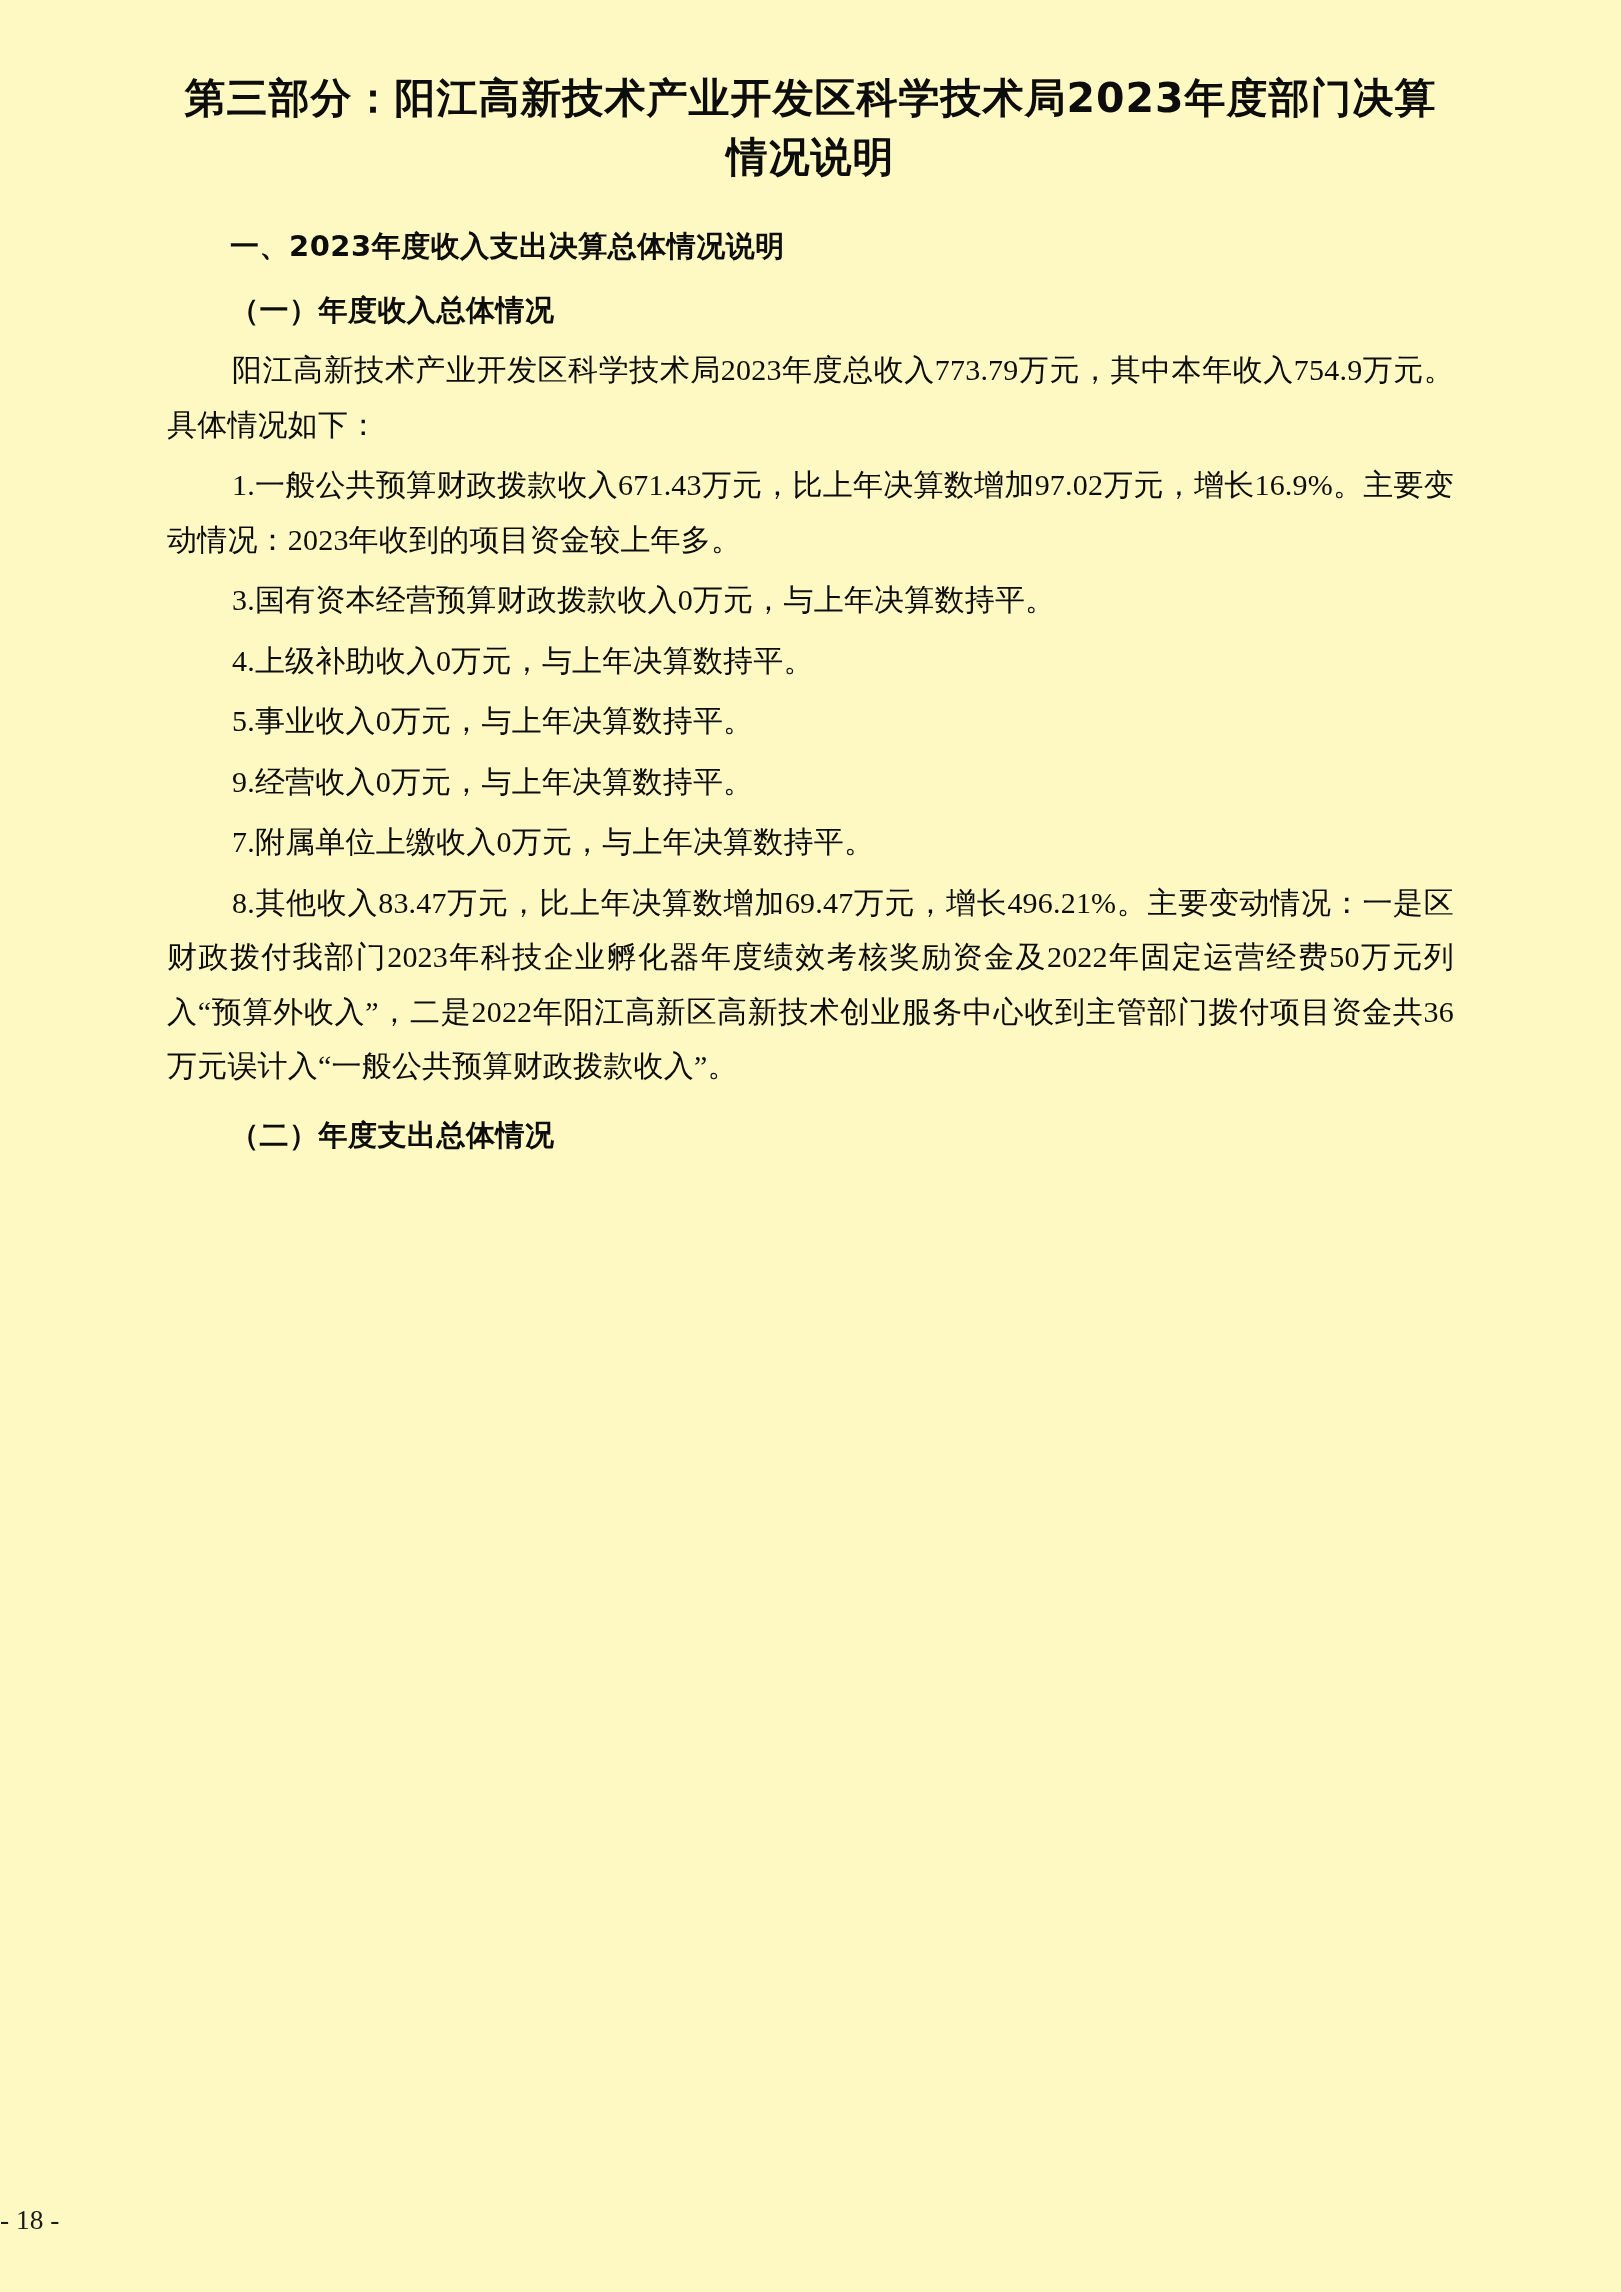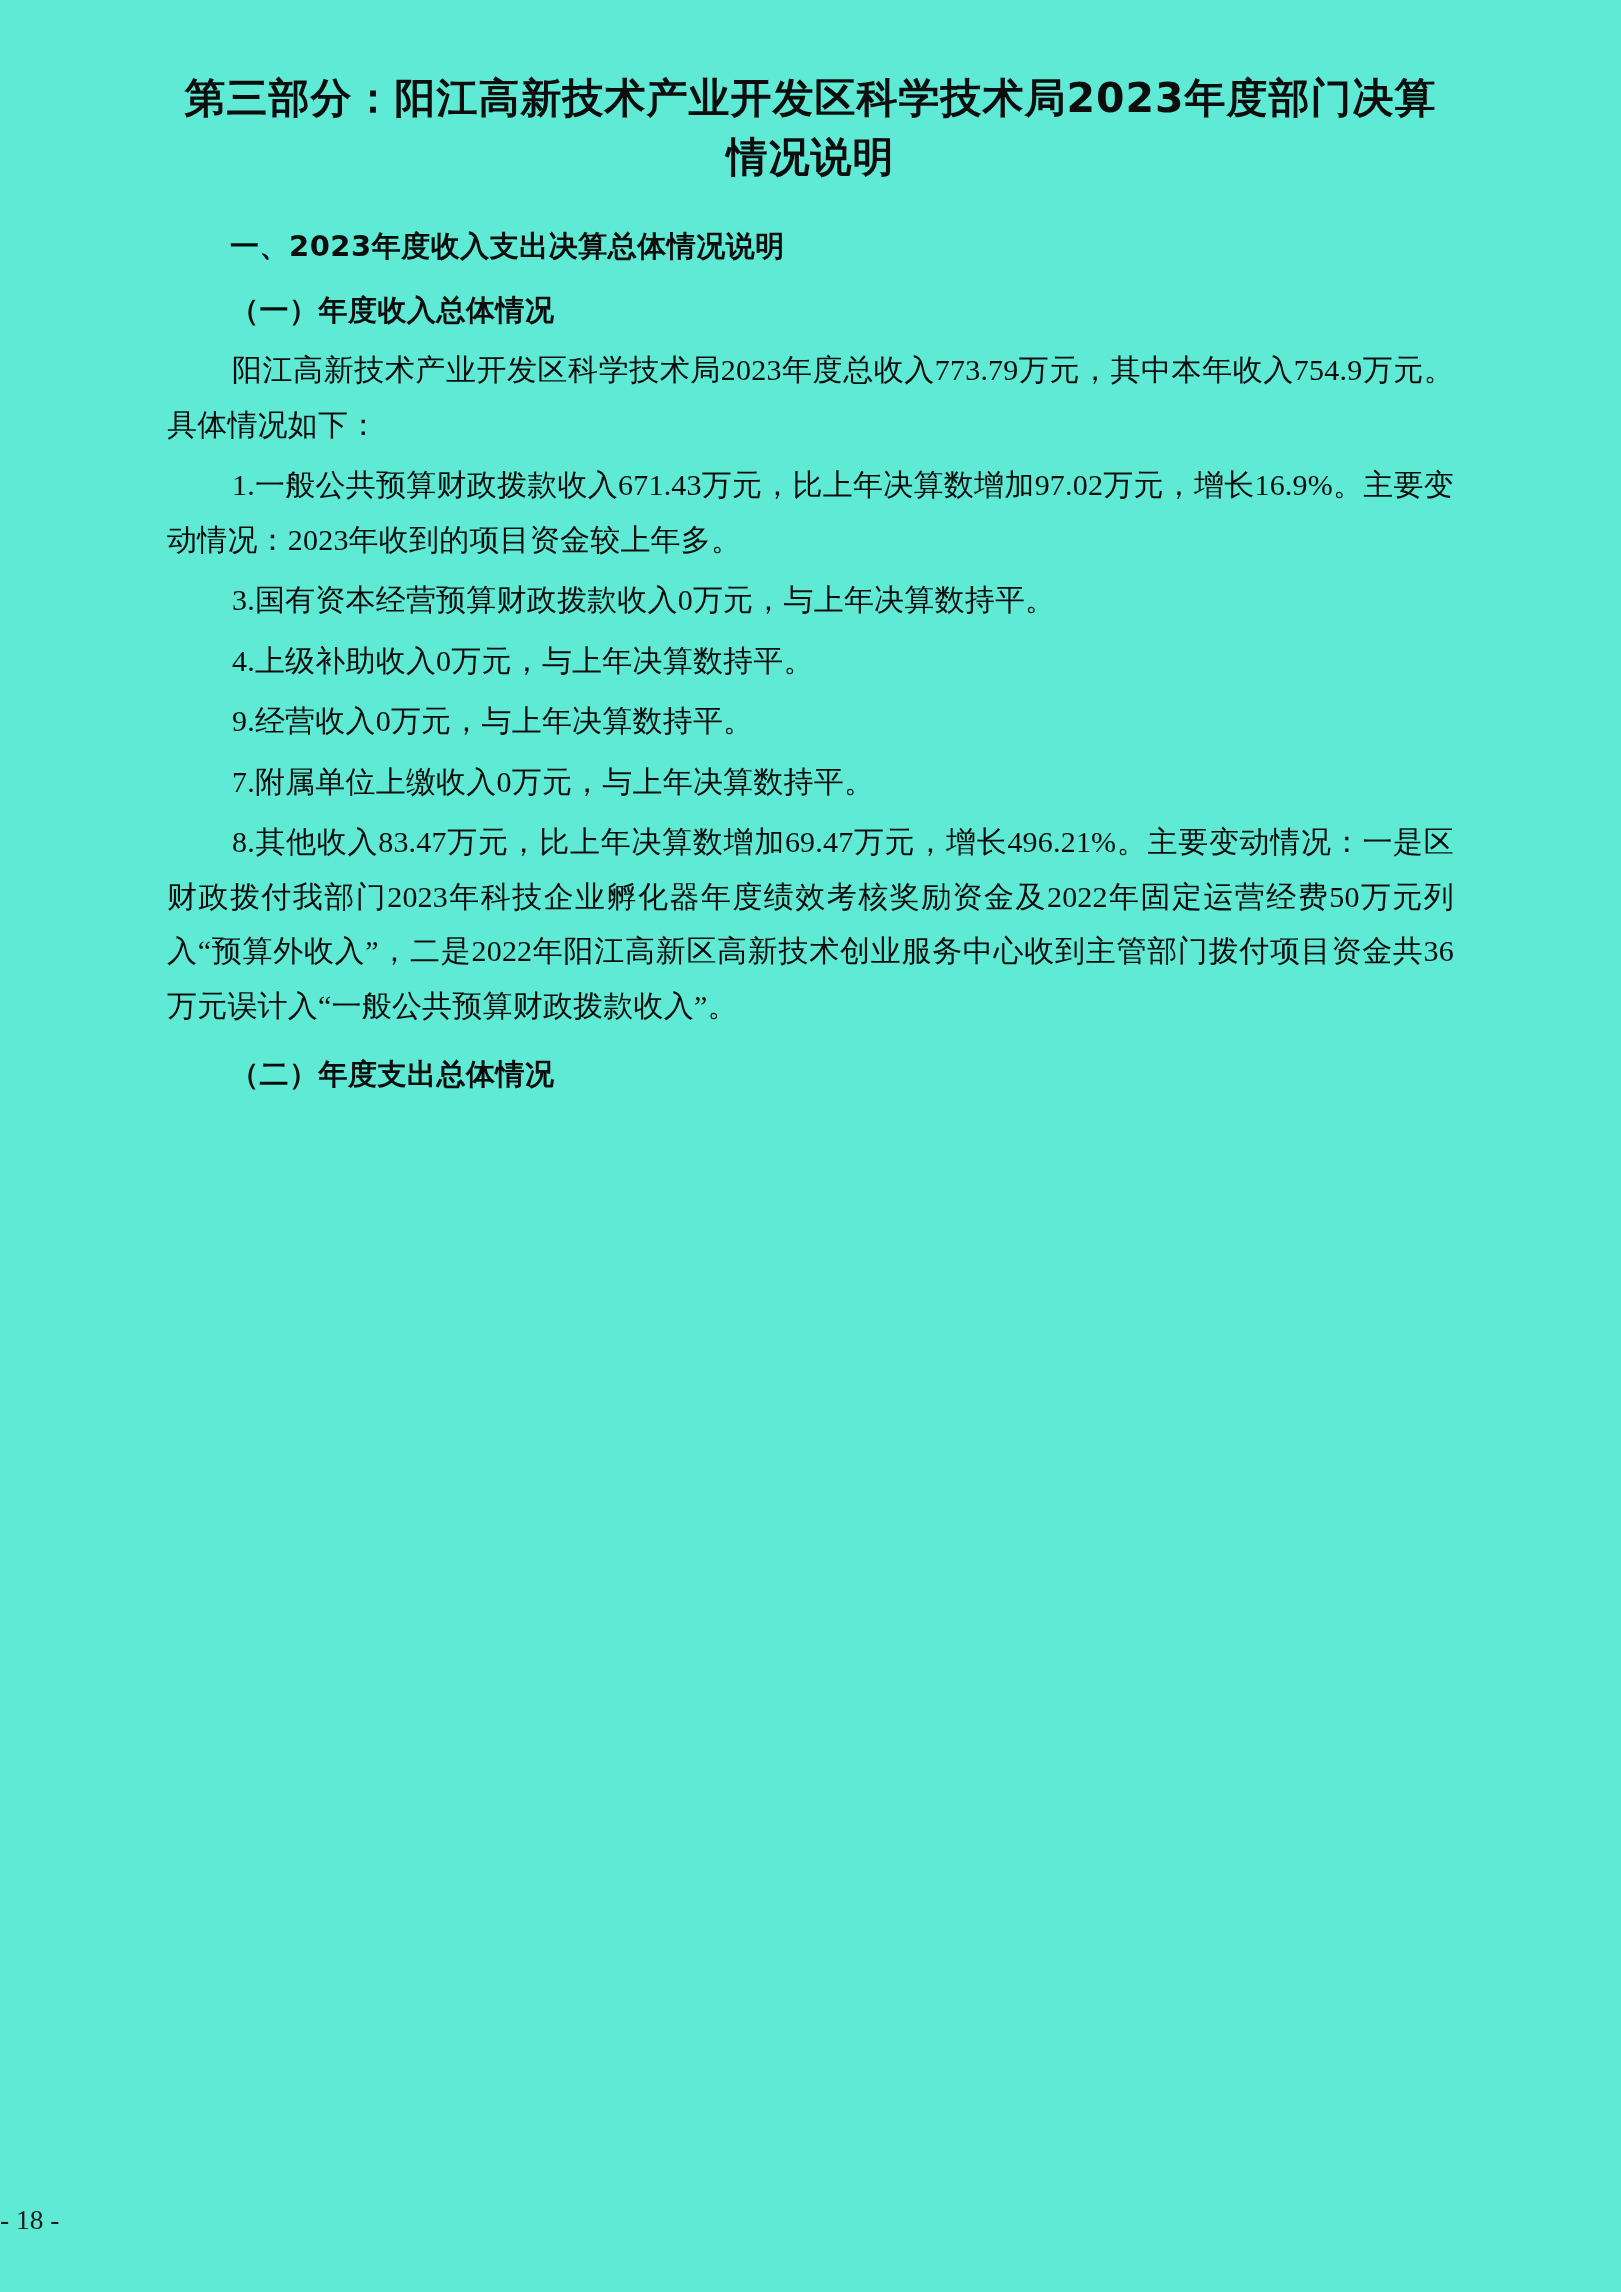--- a/index.html
+++ b/index.html
@@ -5,21 +5,21 @@
   html, body {
     margin: 0;
     padding: 0;
     background: #ffffff;
   }
   .page {
     position: relative;
     width: 1621px;
     height: 2293px;
     margin: 0 auto;
-    background: #5eead4;
+    background: #fef9c3;
     box-sizing: border-box;
     padding: 69px 167px 39px 167px;
     font-family: "Liberation Serif", "DejaVu Serif", serif;
     color: #0d0d0d;
     overflow: hidden;
   }
   .doc-title {
     font-family: "DejaVu Sans", "Liberation Sans", sans-serif;
     font-weight: bold;
     font-size: 41px;
@@ -75,20 +75,21 @@
   <h1 class="doc-title">第三部分：阳江高新技术产业开发区科学技术局2023年度部门决算情况说明</h1>
 
   <div class="heading-1">一、2023年度收入支出决算总体情况说明</div>
 
   <div class="heading-2">（一）年度收入总体情况</div>
 
   <p class="para">阳江高新技术产业开发区科学技术局2023年度总收入773.79万元，其中本年收入754.9万元。具体情况如下：</p>
   <p class="para">1.一般公共预算财政拨款收入671.43万元，比上年决算数增加97.02万元，增长16.9%。主要变动情况：2023年收到的项目资金较上年多。</p>
   <p class="para">3.国有资本经营预算财政拨款收入0万元，与上年决算数持平。</p>
   <p class="para">4.上级补助收入0万元，与上年决算数持平。</p>
+  <p class="para">5.事业收入0万元，与上年决算数持平。</p>
   <p class="para">9.经营收入0万元，与上年决算数持平。</p>
   <p class="para">7.附属单位上缴收入0万元，与上年决算数持平。</p>
   <p class="para">8.其他收入83.47万元，比上年决算数增加69.47万元，增长496.21%。主要变动情况：一是区财政拨付我部门2023年科技企业孵化器年度绩效考核奖励资金及2022年固定运营经费50万元列入“预算外收入”，二是2022年阳江高新区高新技术创业服务中心收到主管部门拨付项目资金共36万元误计入“一般公共预算财政拨款收入”。</p>
 
   <div class="heading-2">（二）年度支出总体情况</div>
 
   <div class="page-number">- 18 -</div>
 
 </div>
 

